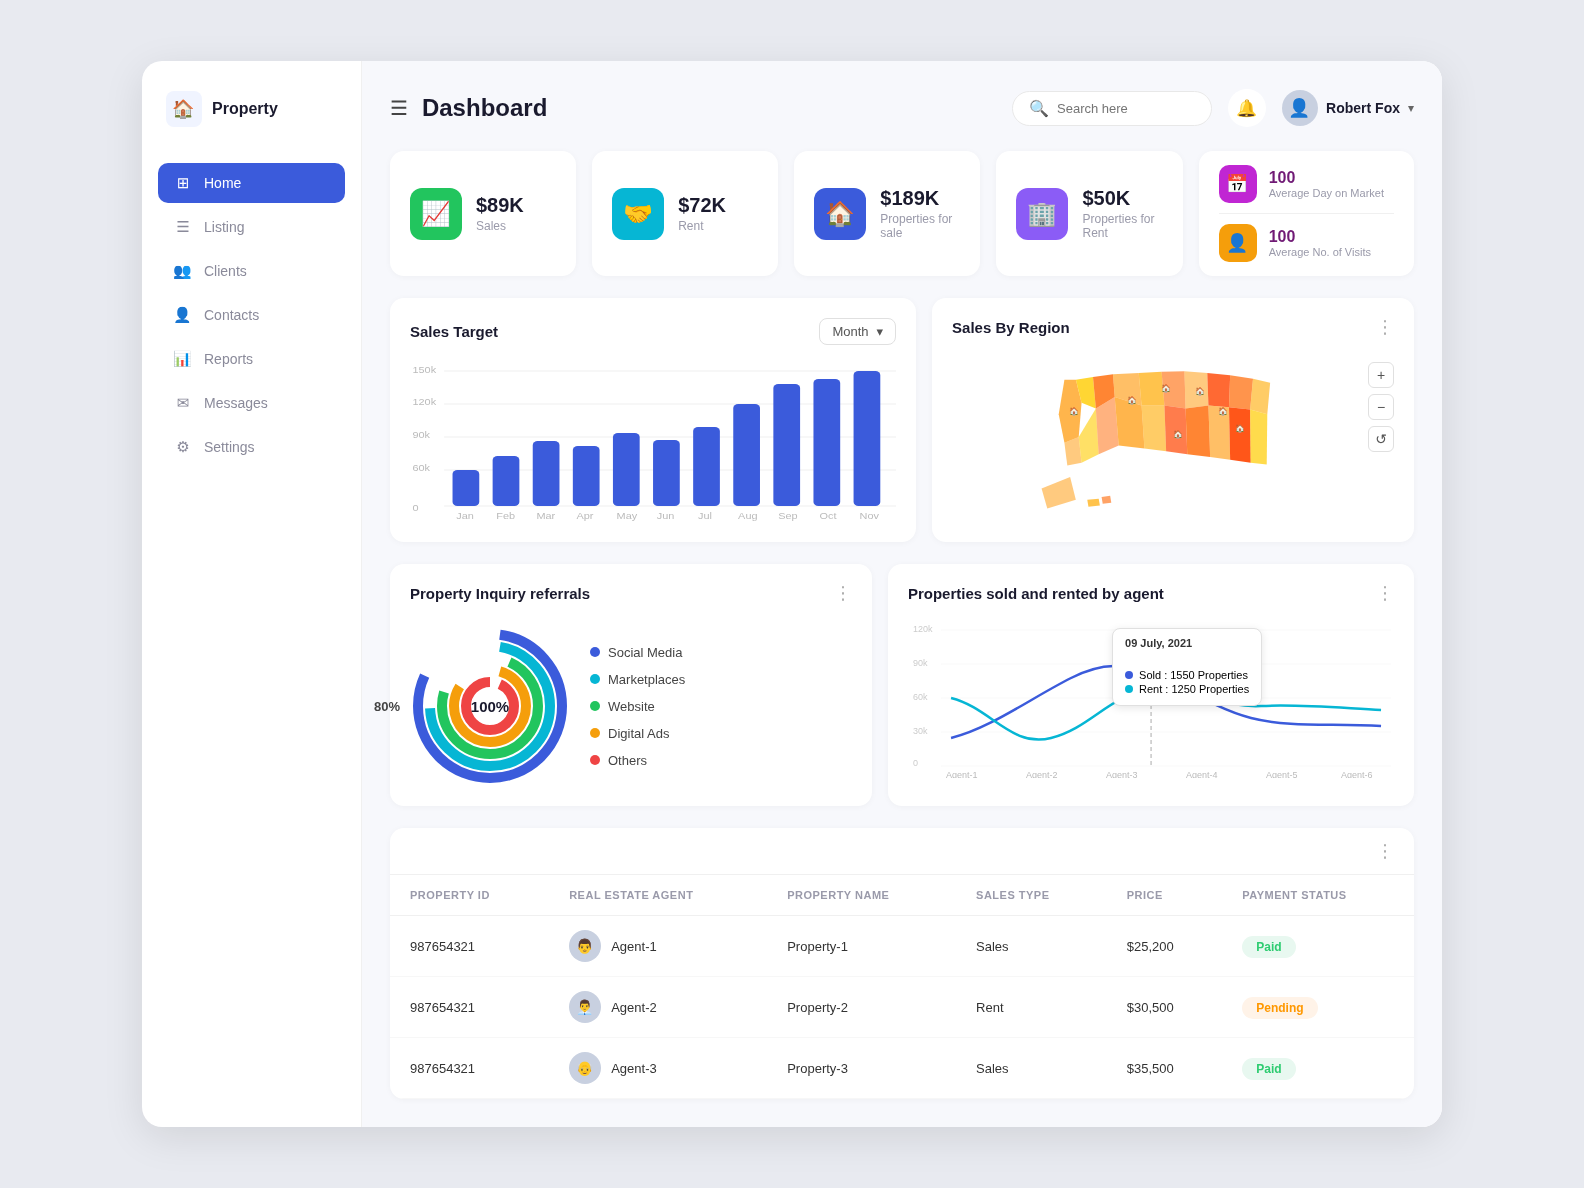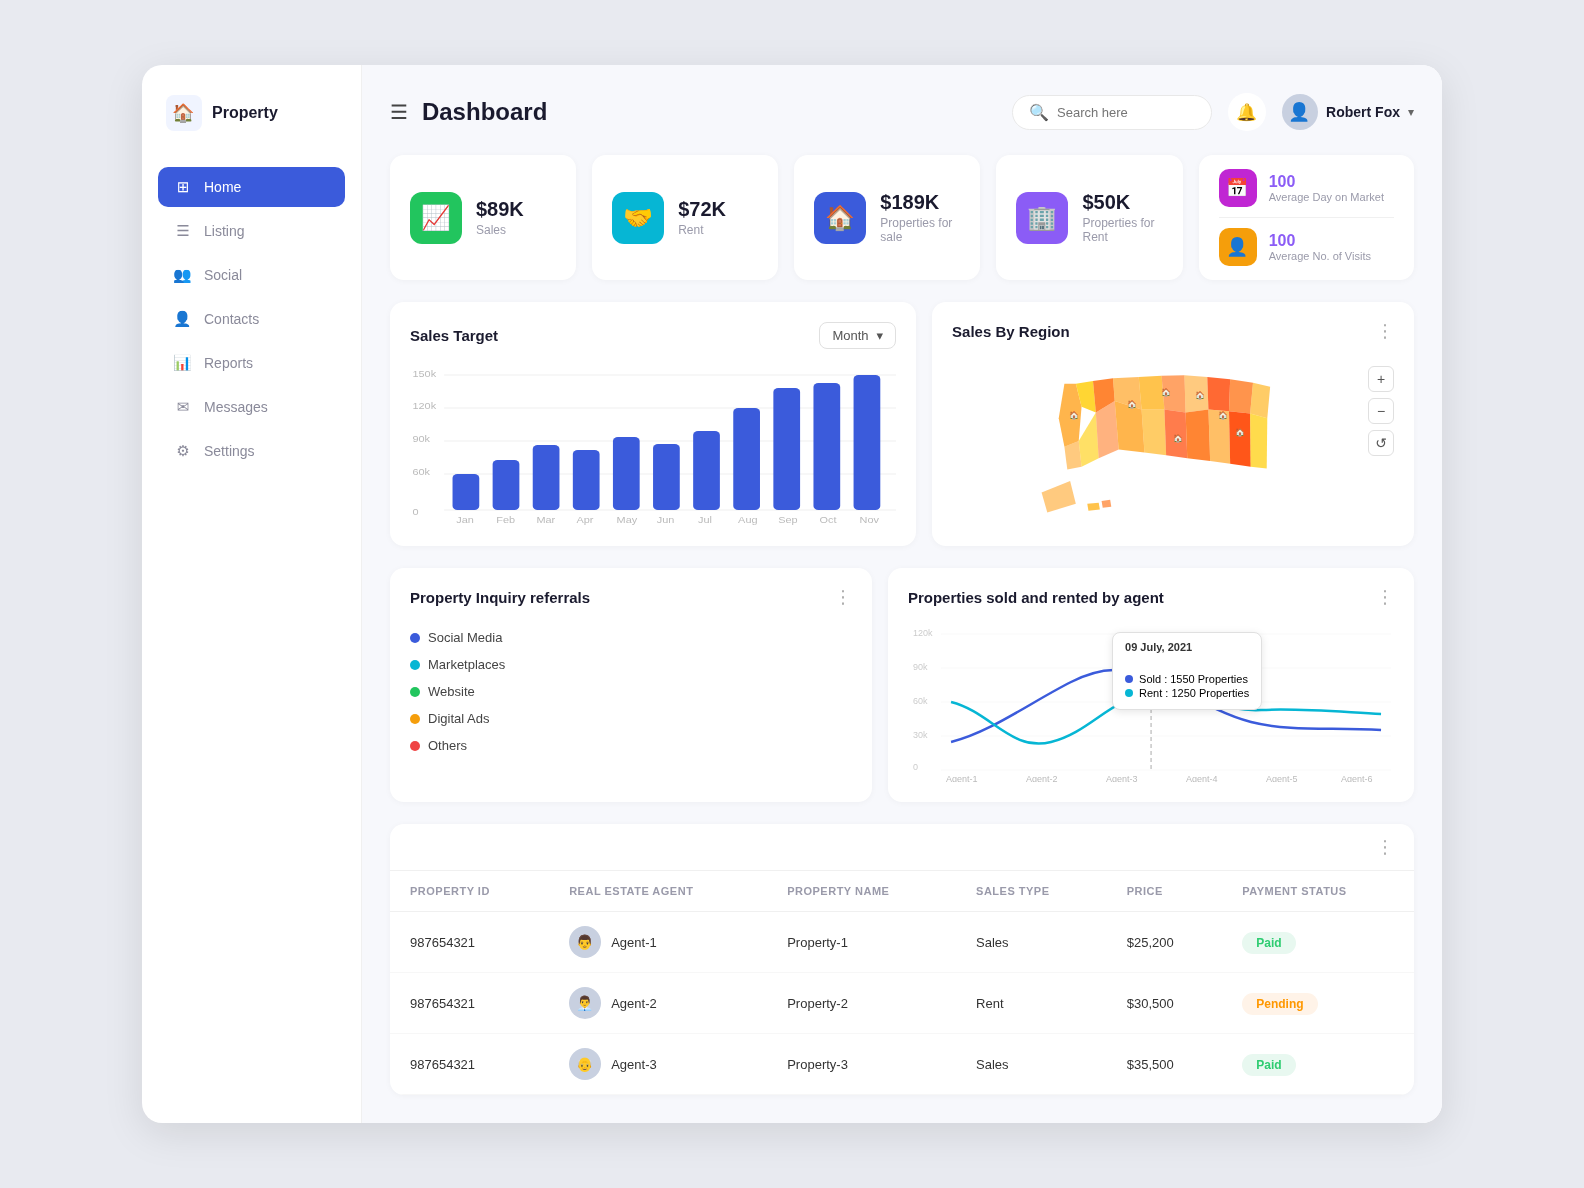--- a/index.html
+++ b/index.html
@@ -217,21 +217,21 @@
       height: 38px;
       border-radius: 10px;
       display: flex;
       align-items: center;
       justify-content: center;
       font-size: 18px;
     }
     .stat-double-text .stat-double-val {
       font-size: 16px;
       font-weight: 700;
-      color: #8b5cf6;
+      color: #701a75;
     }
     .stat-double-text .stat-double-label {
       font-size: 11px;
       color: #9a9aaa;
     }
     
     .charts-row {
       display: flex;
       gap: 16px;
       margin-bottom: 22px;
@@ -464,21 +464,21 @@
       <div class="nav-item active">
         <span class="nav-icon">⊞</span>
         <span>Home</span>
       </div>
       <div class="nav-item">
         <span class="nav-icon">☰</span>
         <span>Listing</span>
       </div>
       <div class="nav-item">
         <span class="nav-icon">👥</span>
-        <span>Social</span>
+        <span>Clients</span>
       </div>
       <div class="nav-item">
         <span class="nav-icon">👤</span>
         <span>Contacts</span>
       </div>
       <div class="nav-item">
         <span class="nav-icon">📊</span>
         <span>Reports</span>
       </div>
       <div class="nav-item">
@@ -670,20 +670,38 @@
     </div>
 
     <div class="charts-row2">
 
       <div class="chart-card donut-card">
         <div class="chart-header">
           <span class="chart-title">Property Inquiry referrals</span>
           <span class="more-btn">⋮</span>
         </div>
         <div class="donut-area">
+          <div style="position:relative;display:flex;align-items:center;">
+            <span class="donut-pct-outer">80%</span>
+            <div class="donut-wrap">
+              <svg viewBox="0 0 160 160" width="160" height="160">
+
+                <circle cx="80" cy="80" r="72" fill="none" stroke="#3b5bdb" stroke-width="10" stroke-dasharray="360 90" stroke-dashoffset="-10" transform="rotate(-90 80 80)"></circle>
+
+                <circle cx="80" cy="80" r="60" fill="none" stroke="#06b6d4" stroke-width="10" stroke-dasharray="270 180" stroke-dashoffset="-10" transform="rotate(-90 80 80)"></circle>
+
+                <circle cx="80" cy="80" r="48" fill="none" stroke="#22c55e" stroke-width="10" stroke-dasharray="220 220" stroke-dashoffset="-20" transform="rotate(-90 80 80)"></circle>
+
+                <circle cx="80" cy="80" r="36" fill="none" stroke="#f59e0b" stroke-width="10" stroke-dasharray="180 260" stroke-dashoffset="-10" transform="rotate(-90 80 80)"></circle>
+
+                <circle cx="80" cy="80" r="24" fill="none" stroke="#ef4444" stroke-width="10" stroke-dasharray="150 290" stroke-dashoffset="-10" transform="rotate(-90 80 80)"></circle>
+              </svg>
+              <div class="donut-center-label">100%</div>
+            </div>
+          </div>
           <div class="legend">
             <div class="legend-item">
               <div class="legend-dot" style="background:#3b5bdb;"></div>
               <span>Social Media</span>
             </div>
             <div class="legend-item">
               <div class="legend-dot" style="background:#06b6d4;"></div>
               <span>Marketplaces</span>
             </div>
             <div class="legend-item">

